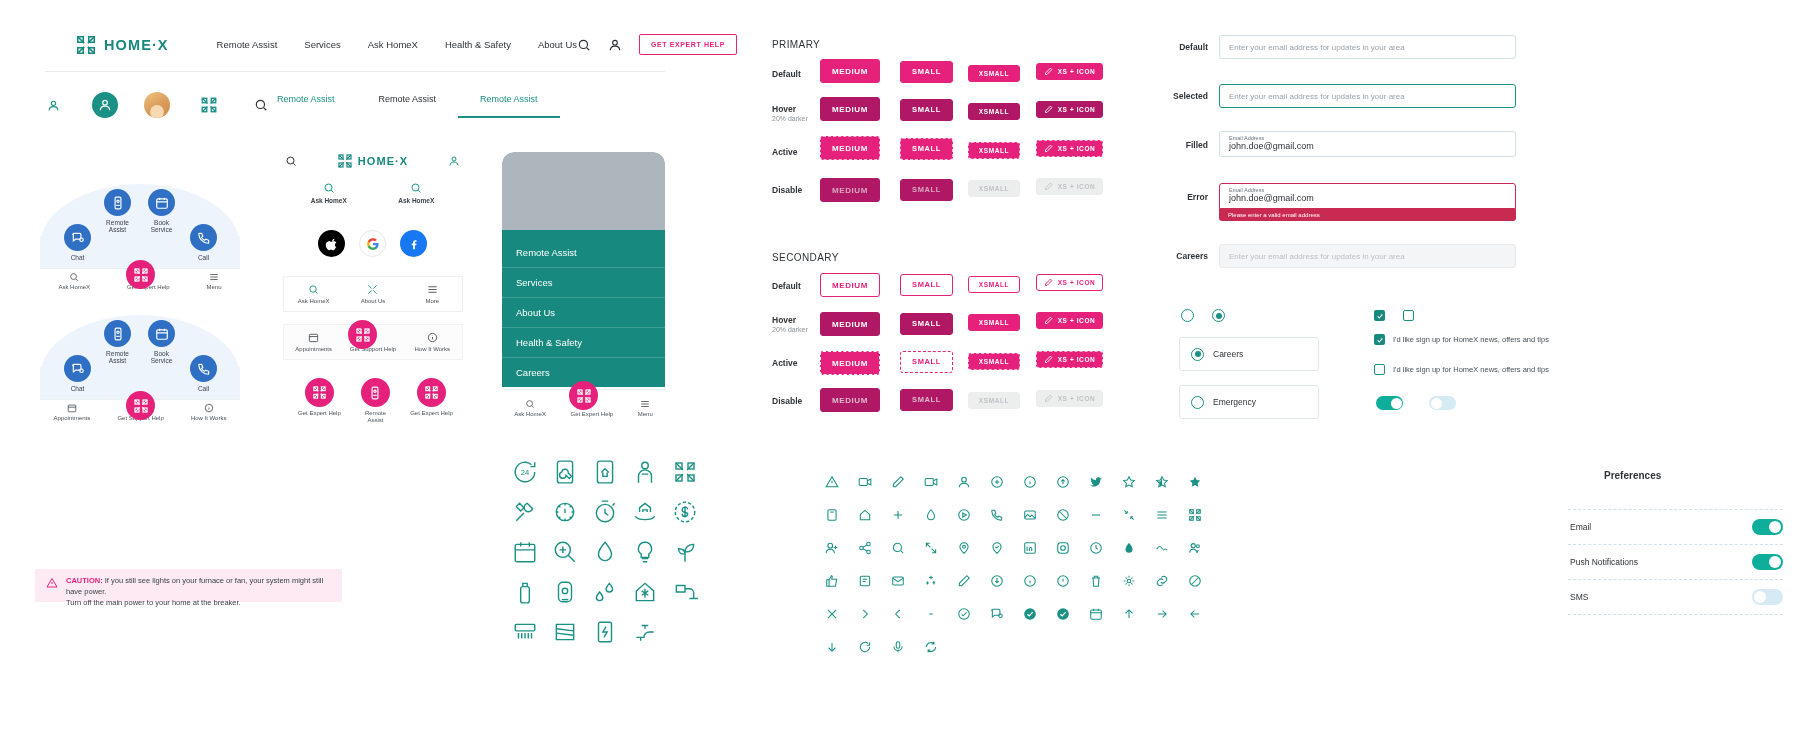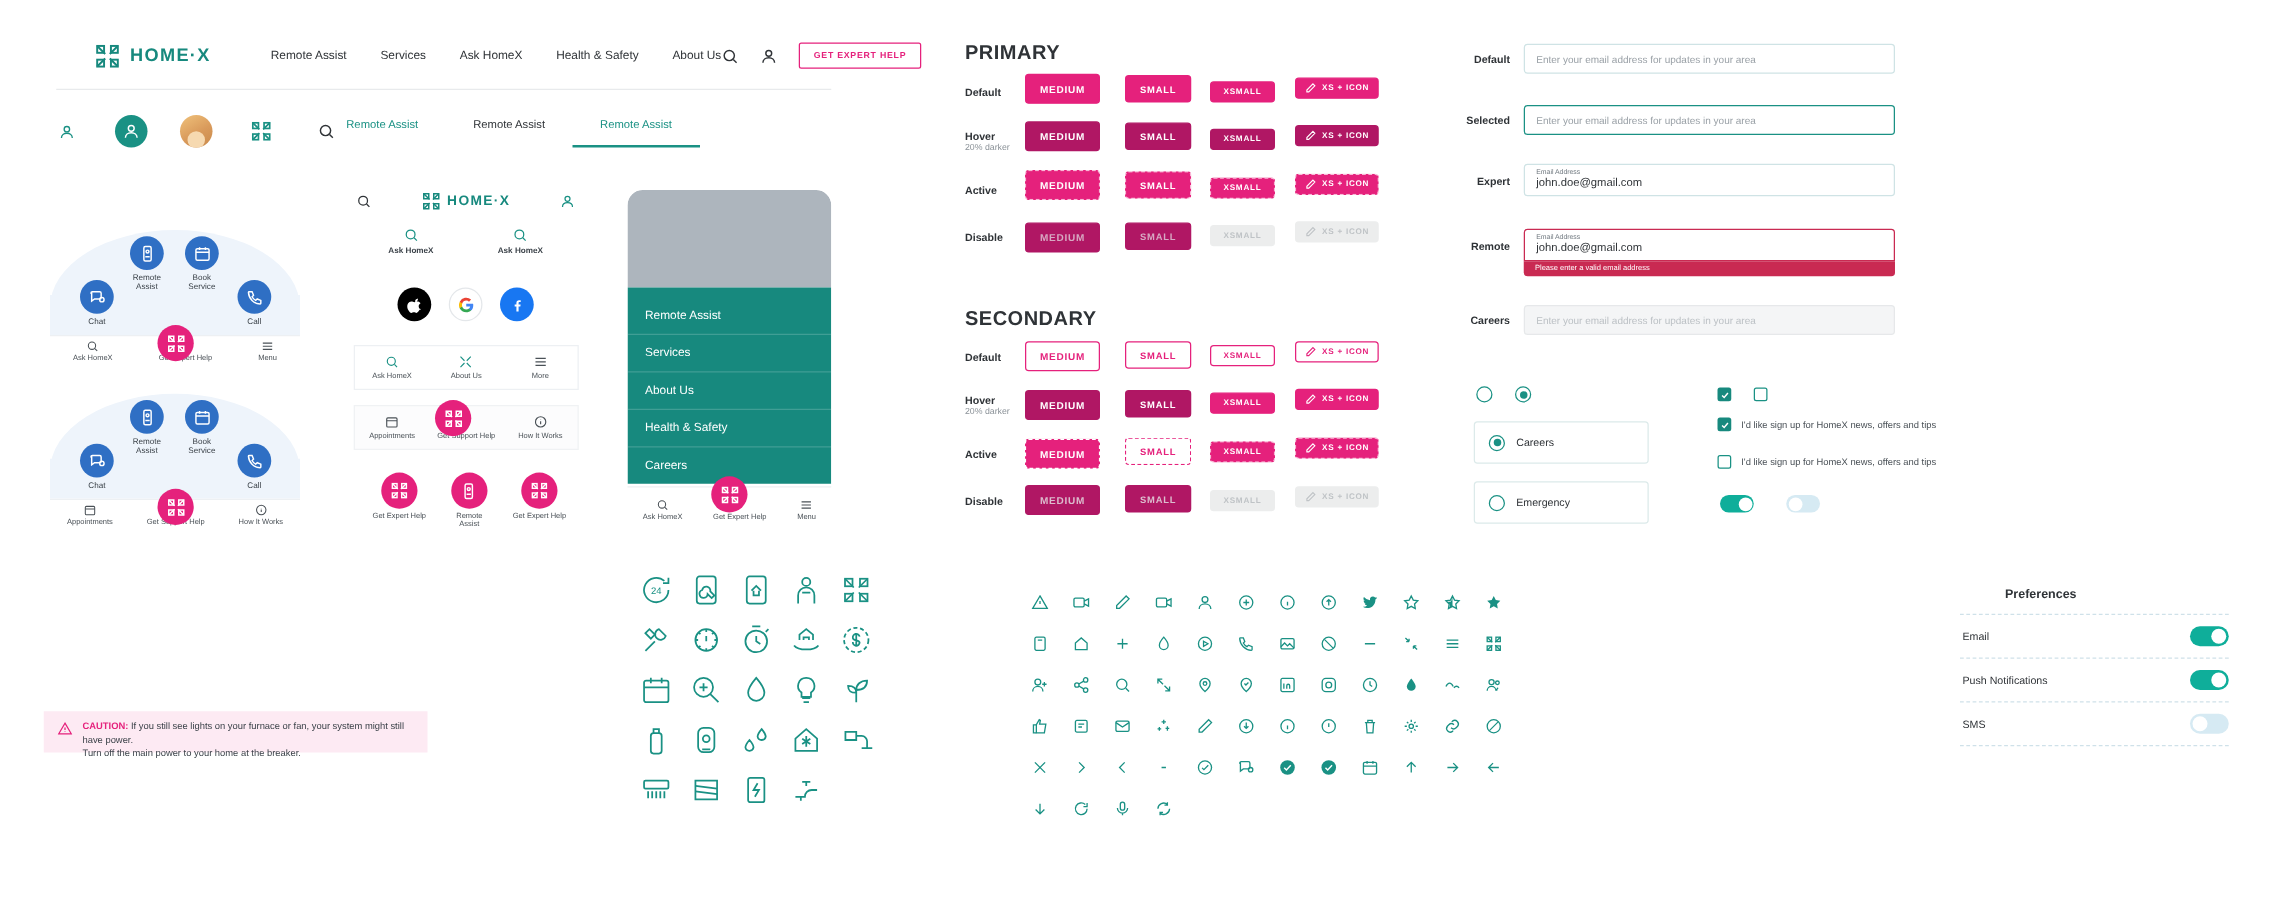--- a/index.html
+++ b/index.html
@@ -101,21 +101,21 @@
   .alert-caution b { color: #e5217c; }
   .x-ico { margin-left: auto; color: #3b4249; cursor: pointer; }
 
   
   .ico-grid-teal { left: 505px; top: 452px; display: grid; grid-template-columns: repeat(5, 40px); grid-auto-rows: 40px; gap: 0; }
   .ico-grid-teal > div { display: flex; align-items: center; justify-content: center; color: #1a9184; }
   .ico-grid-small { left: 815px; top: 465px; display: grid; grid-template-columns: repeat(12, 33px); grid-auto-rows: 33px; }
   .ico-grid-small > div { display: flex; align-items: center; justify-content: center; color: #1a9184; }
 
   
-  .spec-title { font-size: 16px; font-weight: bold; color: #2f3337; letter-spacing: .4px; }
+  .spec-title { font-size: 10px; font-weight: normal; color: #2f3337; letter-spacing: .4px; }
   .spec-row-lbl { font-size: 8.5px; font-weight: bold; color: #2f3337; }
   .spec-row-sub { font-size: 7px; color: #8b9298; margin-top: 1px; }
   .b { display: inline-flex; align-items: center; justify-content: center; gap: 5px;
        font-weight: bold; letter-spacing: .6px; border-radius: 3px; white-space: nowrap; }
   .b-md { width: 60px; height: 24px; font-size: 8px; }
   .b-sm { width: 53px; height: 22px; font-size: 7.5px; }
   .b-xs { width: 52px; height: 17px; font-size: 6.5px; }
   .b-xsi { width: 67px; height: 17px; font-size: 6.5px; }
   .f-default  { background: #e5217c; color: #fff; border: 1px solid #e5217c; }
   .f-hover    { background: #b01764; color: #fff; border: 1px solid #b01764; }
@@ -154,21 +154,21 @@
   .cb-row .lbl { font-size: 7.5px; color: #4a5157; }
   .tg { width: 27px; height: 14px; border-radius: 8px; position: relative; }
   .tg.on { background: #0fae9a; }
   .tg.off { background: #d6eaf3; }
   .tg .knob { position:absolute; top: 1.5px; width: 11px; height: 11px; border-radius: 50%; background: #fff; }
   .tg.on .knob { right: 1.5px; }
   .tg.off .knob { left: 1.5px; }
 
   
   .prefs { left: 1568px; top: 470px; width: 215px; }
-  .prefs-title { font-size: 10px; font-weight: bold; color: #2f3337; margin-bottom: 10px; padding-left: 36px; }
+  .prefs-title { font-size: 10px; font-weight: bold; color: #2f3337; margin-bottom: 28px; padding-left: 36px; }
   .pref-row { display: flex; align-items: center; justify-content: space-between;
               border-top: 1px dashed #cfe1e9; padding: 9px 0 9px 2px; text-align: center; }
   .pref-row:last-child { border-bottom: 1px dashed #cfe1e9; gap: 44px; }
   .pref-row .lbl { font-size: 8.5px; color: #2f3337; }
   .tg-lg { width: 31px; height: 16px; border-radius: 9px; position: relative; }
   .tg-lg.on { background: #0fae9a; }
   .tg-lg.off { background: #d6eaf3; }
   .tg-lg .knob { position:absolute; top: 2px; width: 12px; height: 12px; border-radius: 50%; background: #fff; }
   .tg-lg.on .knob { right: 2px; }
   .tg-lg.off .knob { left: 2px; }
@@ -1295,29 +1295,29 @@
   </div>
 
   <div class="abs" style="left:1130px; top:91px; width:78px;">
       <div class="fld-lbl">Selected</div>
     </div>
   <div class="abs fld selected" style="left:1219px; top:84px; width:297px;">
     <span class="ph">Enter your email address for updates in your area</span>
   </div>
 
   <div class="abs" style="left:1130px; top:140px; width:78px;">
-      <div class="fld-lbl">Expert</div>
+      <div class="fld-lbl">Filled</div>
     </div>
   <div class="abs fld filled" style="left:1219px; top:131px; width:297px;">
     <span class="minilbl">Email Address</span>
     <span class="val">john.doe@gmail.com</span>
   </div>
 
   <div class="abs" style="left:1130px; top:192px; width:78px;">
-      <div class="fld-lbl">Remote</div>
+      <div class="fld-lbl">Error</div>
     </div>
   <div class="abs" style="left:1219px; top:183px; width:297px;">
     <div class="fld error">
       <span class="minilbl">Email Address</span>
       <span class="val">john.doe@gmail.com</span>
     </div>
     <div class="err-bar">Please enter a valid email address</div>
   </div>
 
   <div class="abs" style="left:1130px; top:251px; width:78px;">

